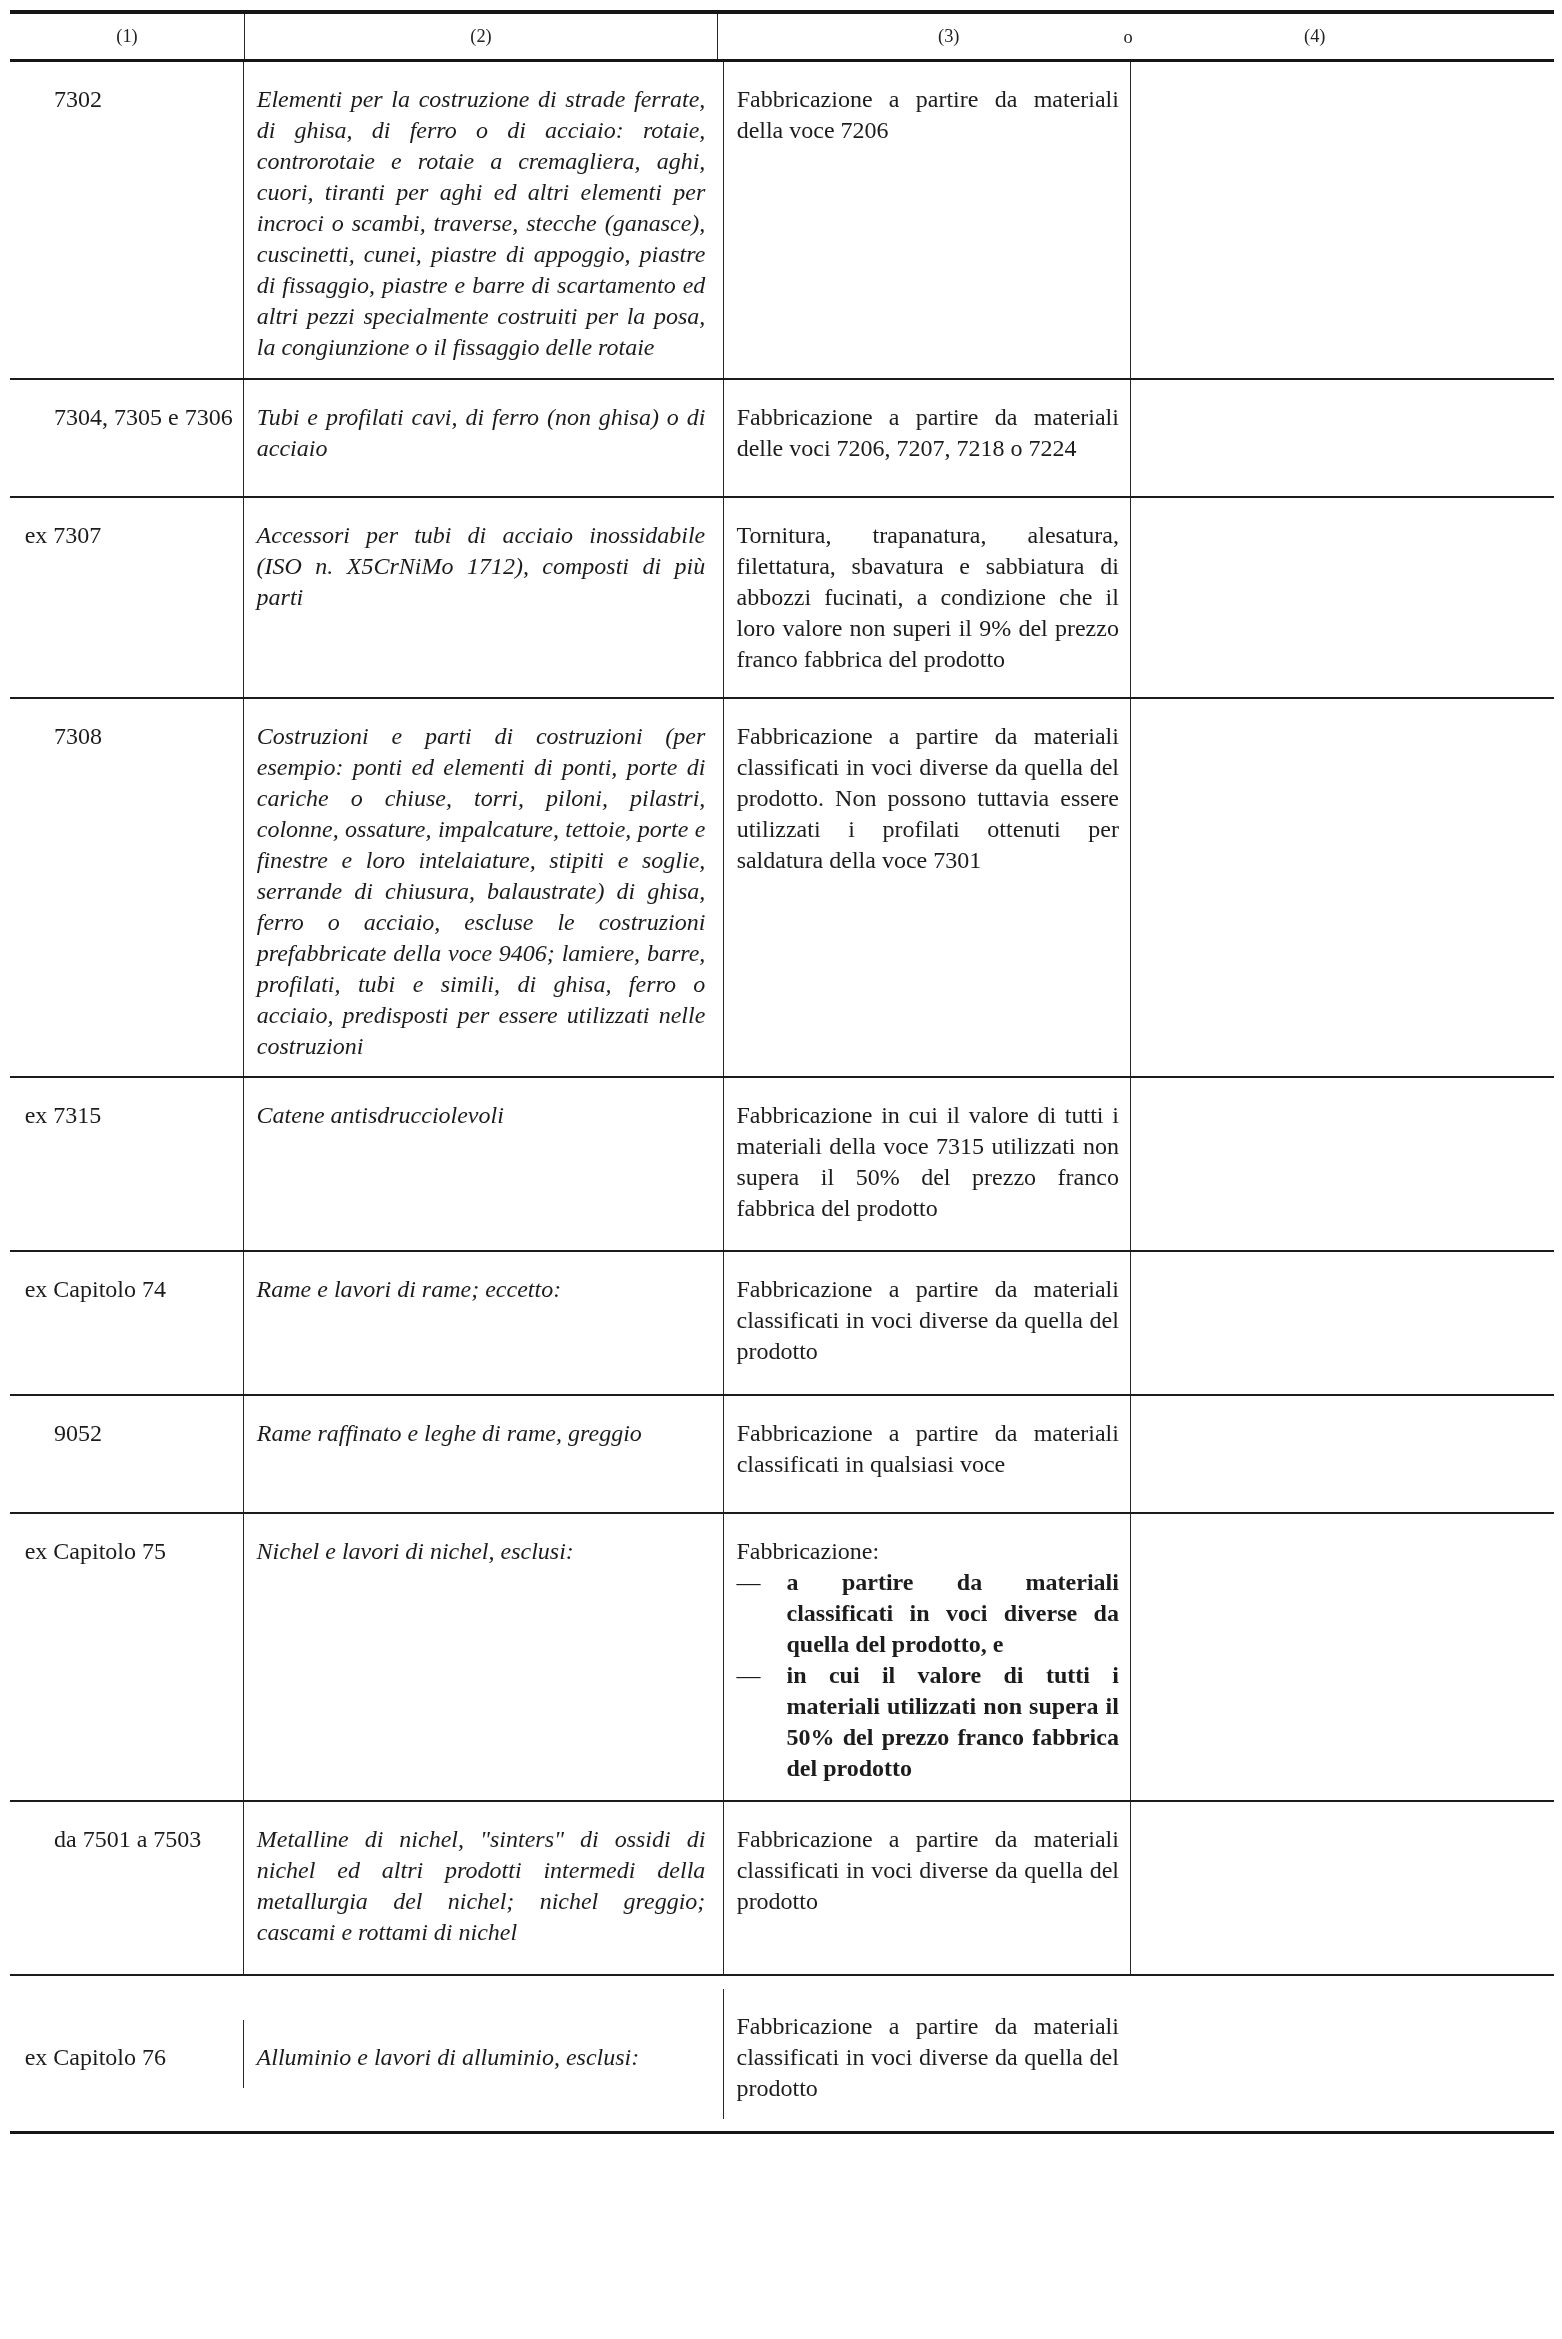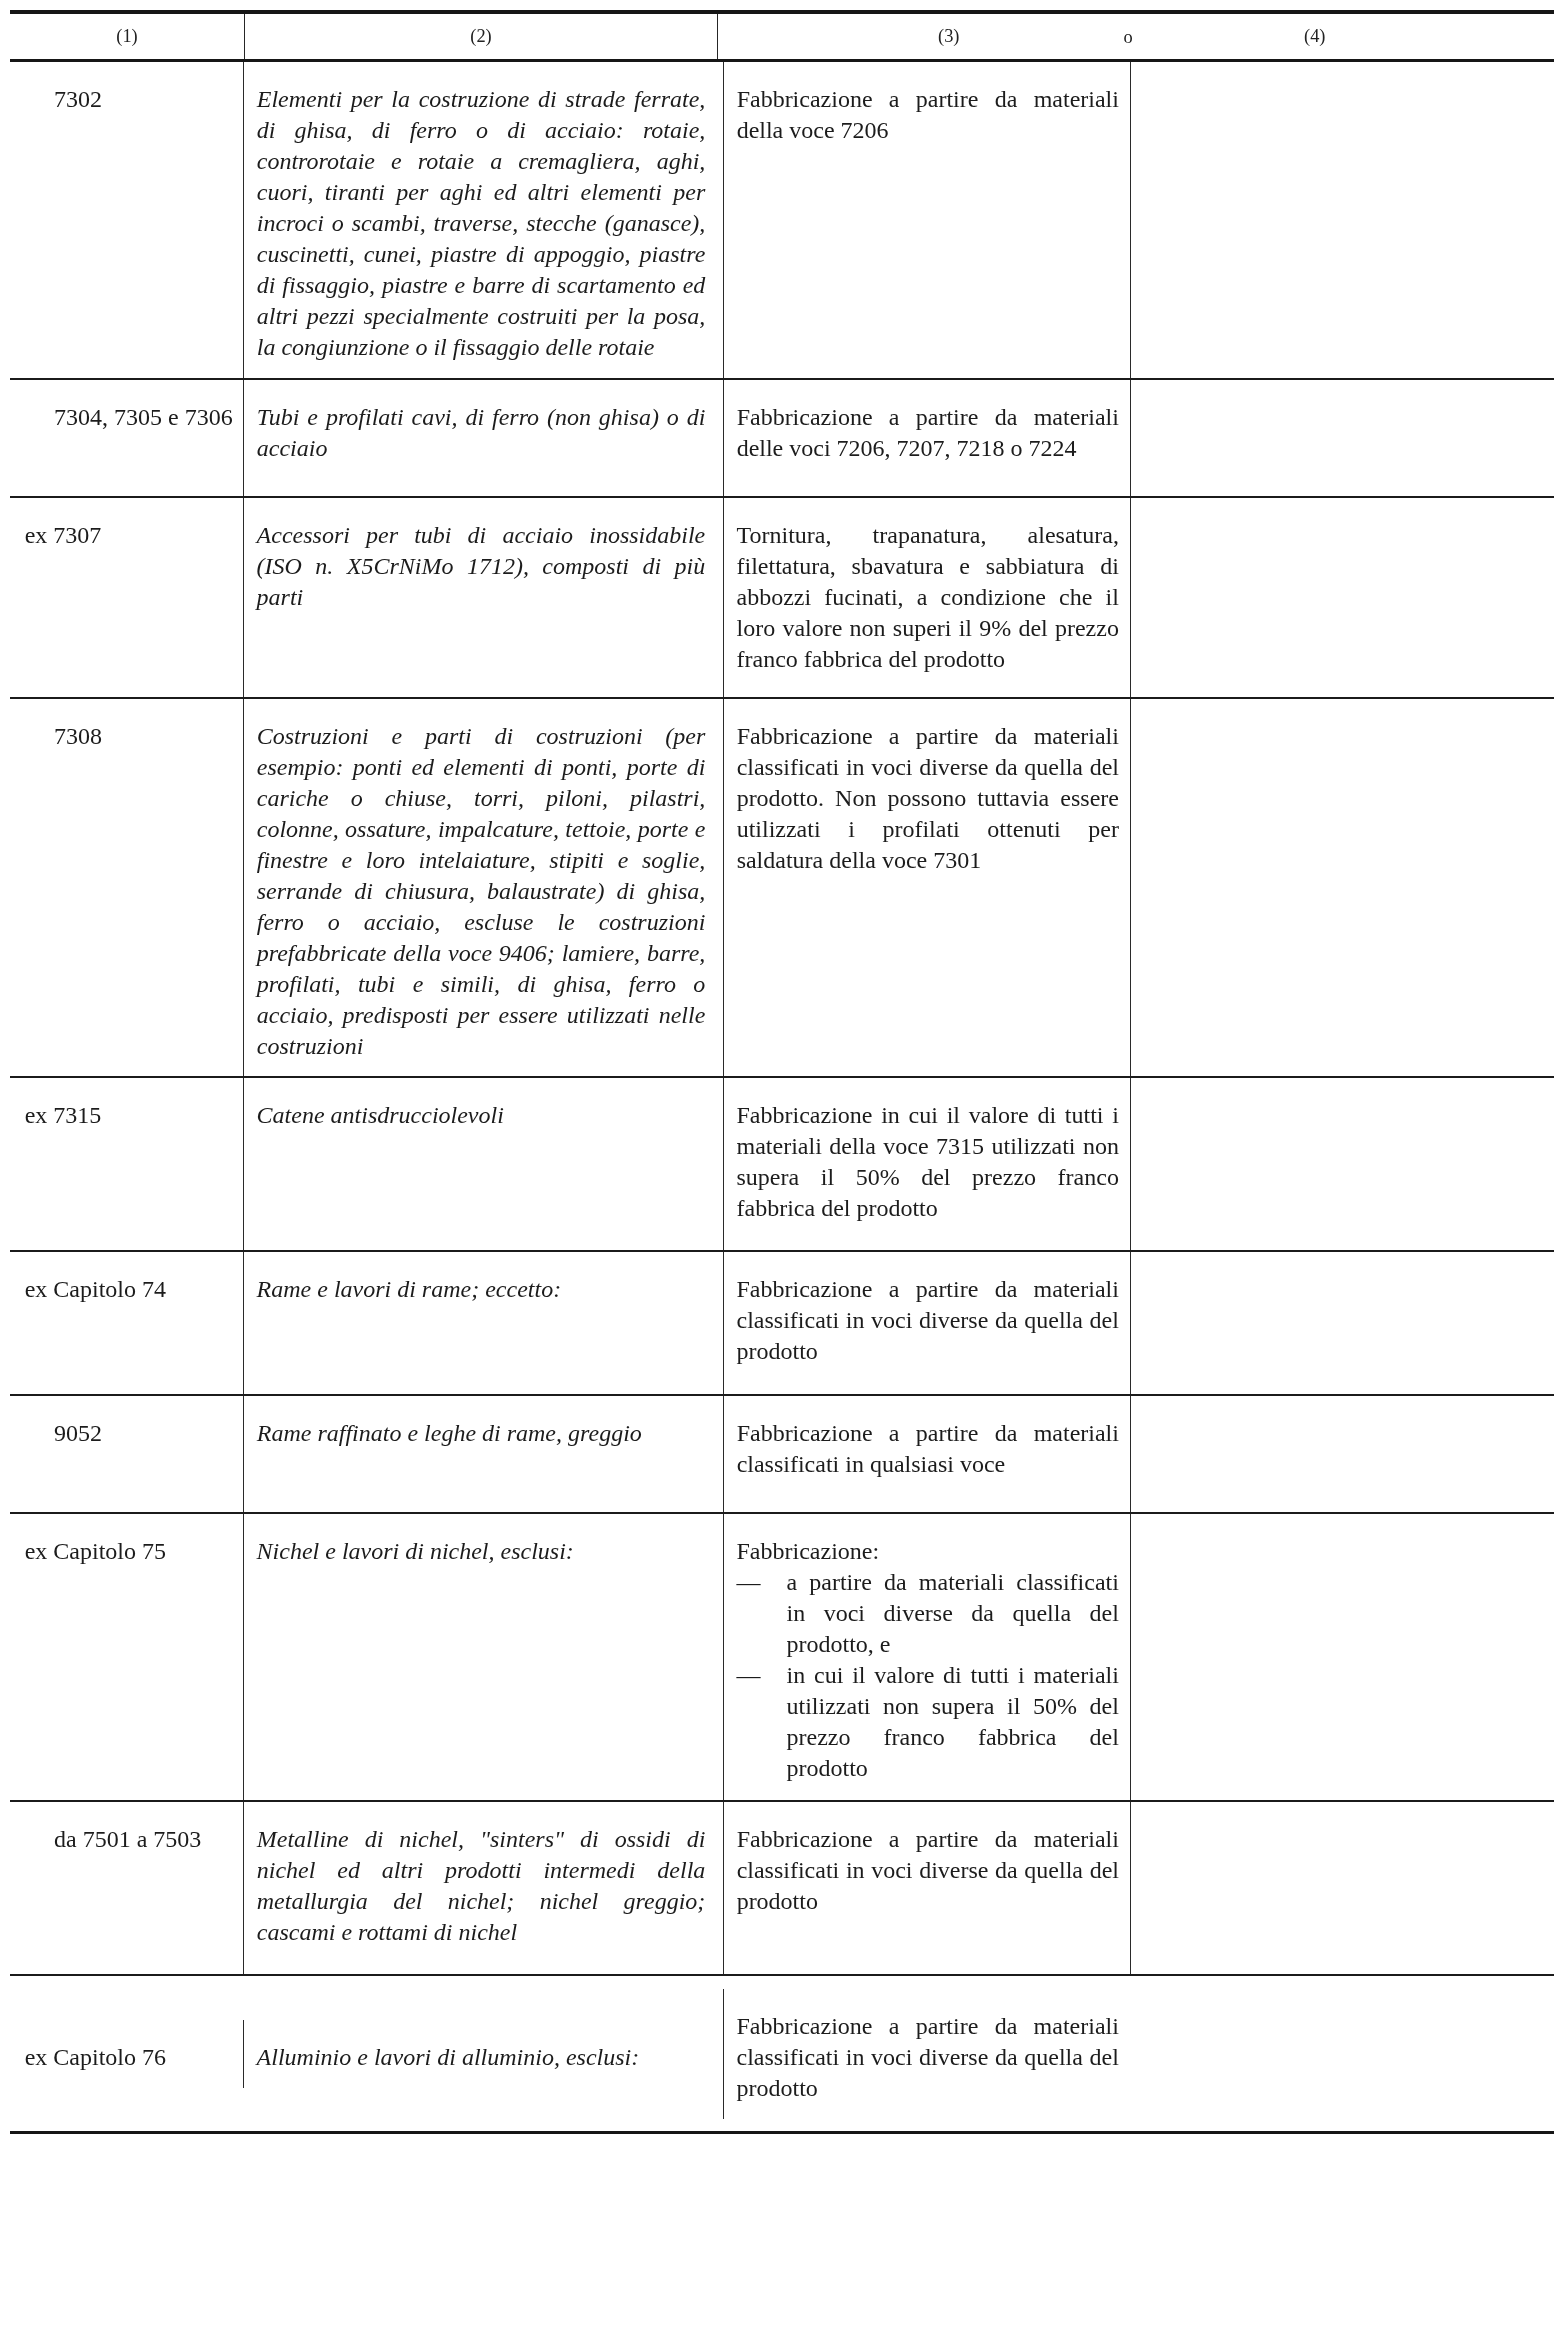--- a/index.html
+++ b/index.html
@@ -123,20 +123,21 @@
     display: flex;
     align-items: flex-start;
   }
   .dash-item .dash {
     flex: none;
     width: 50px;
   }
   .dash-item .dash-text {
     flex: 1;
     text-align: justify;
+    font-weight: bold;
   }
 </style>
 </head>
 <body>
 
 <div class="doc-table">
 
   <div class="head-row">
     <div class="hc hc1">
       <span>(1)</span>

